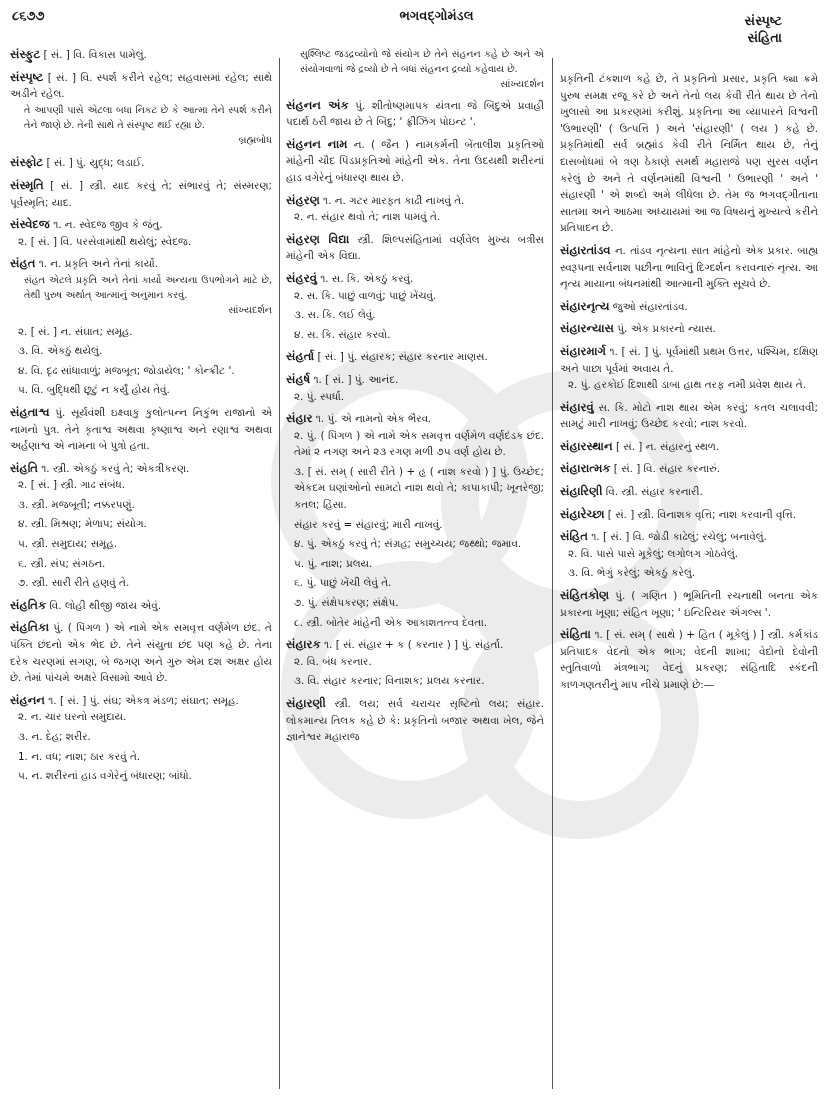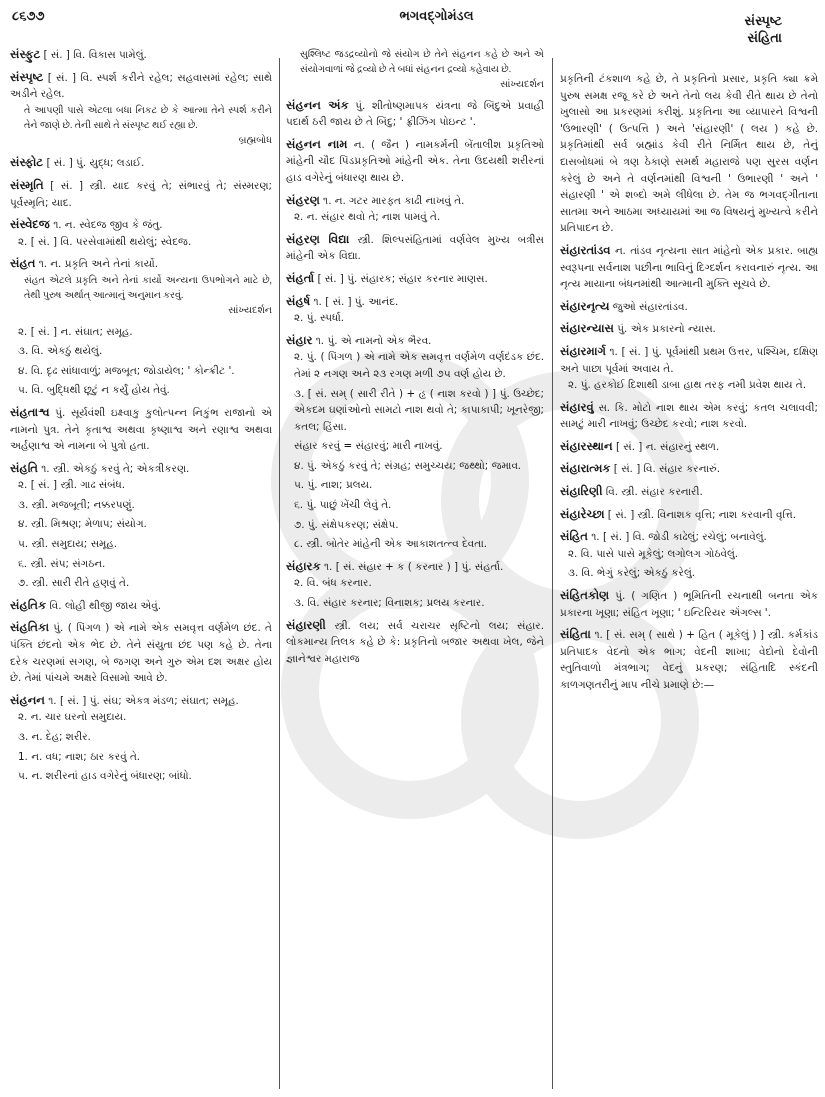--- a/index.html
+++ b/index.html
@@ -18,21 +18,21 @@
   }
   .col1 { left: 10px; width: 262px; }
   .col2 { left: 286px; width: 258px; }
   .col3 { left: 560px; width: 258px; margin-top: 24px; }
   .divider { position: absolute; top: 58px; bottom: 8px; width: 1px; background: #555; }
   .d1 { left: 279px; }
   .d2 { left: 552px; }
   .entry { margin: 0 0 6px 0; }
   .head { font-weight: bold; font-size: 11.6px; }
   .sense { padding-left: 8px; margin: 0 0 3px 0; }
-  .quote { padding-left: 14px; font-size: 9.6px; line-height: 15px; font-family: Liberation Serif, serif; }
+  .quote { padding-left: 14px; font-size: 9.6px; line-height: 15px; }
   .src { text-align: right; font-size: 9.6px; margin-bottom: 4px; }
 </style>
 </head>
 <body>
 
 <div class="header">
   <div class="page-num">૮૬૭૭</div>
   <div class="book-title">ભગવદ્ગોમંડલ</div>
   <div class="guide">
     <div>સંસ્પૃષ્ટ</div>
@@ -65,20 +65,21 @@
     <div class="entry"><span class="head">સંહતિકા</span> <span>પું. ( પિંગળ ) એ નામે એક સમવૃત્ત વર્ણમેળ છંદ. તે પંક્તિ છંદનો એક ભેદ છે. તેને સંયુતા છંદ પણ કહે છે. તેના દરેક ચરણમાં સગણ, બે જગણ અને ગુરુ એમ દશ અક્ષર હોય છે. તેમાં પાંચમે અક્ષરે વિસામો આવે છે.</span></div>
     <div class="entry"><span class="head">સંહનન</span> <span>૧. [ સં. ] પું. સંઘ; એકત્ર મંડળ; સંઘાત; સમૂહ.</span><div class="sense">૨. ન. ચાર ઘરનો સમુદાય.</div><div class="sense">૩. ન. દેહ; શરીર.</div><div class="sense">1. ન. વધ; નાશ; ઠાર કરવું તે.</div><div class="sense">૫. ન. શરીરનાં હાડ વગેરેનું બંધારણ; બાંધો.</div></div>
   </div>
 <div class="col col2" id="col1">
   <div class="quote">સુશ્લિષ્ટ જડદ્રવ્યોનો જે સંયોગ છે તેને સંહનન કહે છે અને એ સંયોગવાળાં જે દ્રવ્યો છે તે બધાં સંહનન દ્રવ્યો કહેવાય છે.</div>
   <div class="src">સાંખ્યદર્શન</div>
 <div class="entry"><span class="head">સંહનન અંક</span> <span>પું. શીતોષ્ણમાપક યંત્રના જે બિંદુએ પ્રવાહી પદાર્થ ઠરી જાય છે તે બિંદુ; ' ફ્રીઝિંગ પોઇન્ટ '.</span></div>
     <div class="entry"><span class="head">સંહનન નામ</span> <span>ન. ( જૈન ) નામકર્મની બેંતાલીશ પ્રકૃતિઓ માંહેની ચૌદ પિંડપ્રકૃતિઓ માંહેની એક. તેના ઉદયથી શરીરનાં હાડ વગેરેનું બંધારણ થાય છે.</span></div>
     <div class="entry"><span class="head">સંહરણ</span> <span>૧. ન. ગટર મારફત કાઢી નાખવું તે.</span><div class="sense">૨. ન. સંહાર થવો તે; નાશ પામવું તે.</div></div>
     <div class="entry"><span class="head">સંહરણ વિદ્યા</span> <span>સ્ત્રી. શિલ્પસંહિતામાં વર્ણવેલ મુખ્ય બત્રીસ માંહેની એક વિદ્યા.</span></div>
+    <div class="entry"><span class="head">સંહરવું</span> <span>૧. સ. કિ. એકઠું કરવું.</span><div class="sense">૨. સ. કિ. પાછું વાળવું; પાછું ખેંચવું.</div><div class="sense">૩. સ. કિ. લઈ લેવું.</div><div class="sense">૪. સ. કિ. સંહાર કરવો.</div></div>
     <div class="entry"><span class="head">સંહર્તા</span> <span>[ સં. ] પું. સંહારક; સંહાર કરનાર માણસ.</span></div>
     <div class="entry"><span class="head">સંહર્ષ</span> <span>૧. [ સં. ] પું. આનંદ.</span><div class="sense">૨. પું. સ્પર્ધા.</div></div>
     <div class="entry"><span class="head">સંહાર</span> <span>૧. પું. એ નામનો એક ભૈરવ.</span><div class="sense">૨. પું. ( પિંગળ ) એ નામે એક સમવૃત્ત વર્ણમેળ વર્ણદંડક છંદ. તેમાં ૨ નગણ અને ૨૩ રગણ મળી ૭૫ વર્ણ હોય છે.</div><div class="sense">૩. [ સં. સમ્ ( સારી રીતે ) + હૃ ( નાશ કરવો ) ] પું. ઉચ્છેદ; એકદમ ઘણાંઓનો સામટો નાશ થવો તે; કાપાકાપી; ખૂનરેજી; કતલ; હિંસા.</div><div class="sense">સંહાર કરવું = સંહારવું; મારી નાખવું.</div><div class="sense">૪. પું. એકઠું કરવું તે; સંગ્રહ; સમુચ્ચય; જથ્થો; જમાવ.</div><div class="sense">૫. પું. નાશ; પ્રલય.</div><div class="sense">૬. પું. પાછું ખેંચી લેવું તે.</div><div class="sense">૭. પું. સંક્ષેપકરણ; સંક્ષેપ.</div><div class="sense">૮. સ્ત્રી. બોતેર માંહેની એક આકાશતત્ત્વ દેવતા.</div></div>
     <div class="entry"><span class="head">સંહારક</span> <span>૧. [ સં. સંહાર + ક ( કરનાર ) ] પું. સંહર્તા.</span><div class="sense">૨. વિ. બંધ કરનાર.</div><div class="sense">૩. વિ. સંહાર કરનાર; વિનાશક; પ્રલય કરનાર.</div></div>
     <div class="entry"><span class="head">સંહારણી</span> <span>સ્ત્રી. લય; સર્વ ચરાચર સૃષ્ટિનો લય; સંહાર. લોકમાન્ય તિલક કહે છે કે: પ્રકૃતિનો બજાર અથવા ખેલ, જેને જ્ઞાનેશ્વર મહારાજ</span></div>
   </div>
 <div class="col col3" id="col2">
   <div class="entry">પ્રકૃતિની ટંકશાળ કહે છે, તે પ્રકૃતિનો પ્રસાર, પ્રકૃતિ ક્યા ક્રમે પુરુષ સમક્ષ રજૂ કરે છે અને તેનો લય કેવી રીતે થાય છે તેનો ખુલાસો આ પ્રકરણમાં કરીશું. પ્રકૃતિના આ વ્યાપારને વિશ્વની 'ઉભારણી' ( ઉત્પત્તિ ) અને 'સંહારણી' ( લય ) કહે છે. પ્રકૃતિમાંથી સર્વ બ્રહ્માંડ કેવી રીતે નિર્મિત થાય છે, તેનું દાસબોધમાં બે ત્રણ ઠેકાણે સમર્થ મહારાજે પણ સુરસ વર્ણન કરેલું છે અને તે વર્ણનમાંથી વિશ્વની ' ઉભારણી ' અને ' સંહારણી ' એ શબ્દો અમે લીધેલા છે. તેમ જ ભગવદ્ગીતાના સાતમા અને આઠમા અધ્યાયમાં આ જ વિષયનું મુખ્યત્વે કરીને પ્રતિપાદન છે.</div>
 <div class="entry"><span class="head">સંહારતાંડવ</span> <span>ન. તાંડવ નૃત્યના સાત માંહેનો એક પ્રકાર. બાહ્ય સ્વરૂપના સર્વનાશ પછીના ભાવિનું દિગ્દર્શન કરાવનારું નૃત્ય. આ નૃત્ય માયાના બંધનમાંથી આત્માની મુક્તિ સૂચવે છે.</span></div>
     <div class="entry"><span class="head">સંહારનૃત્ય</span> <span>જુઓ સંહારતાંડવ.</span></div>

